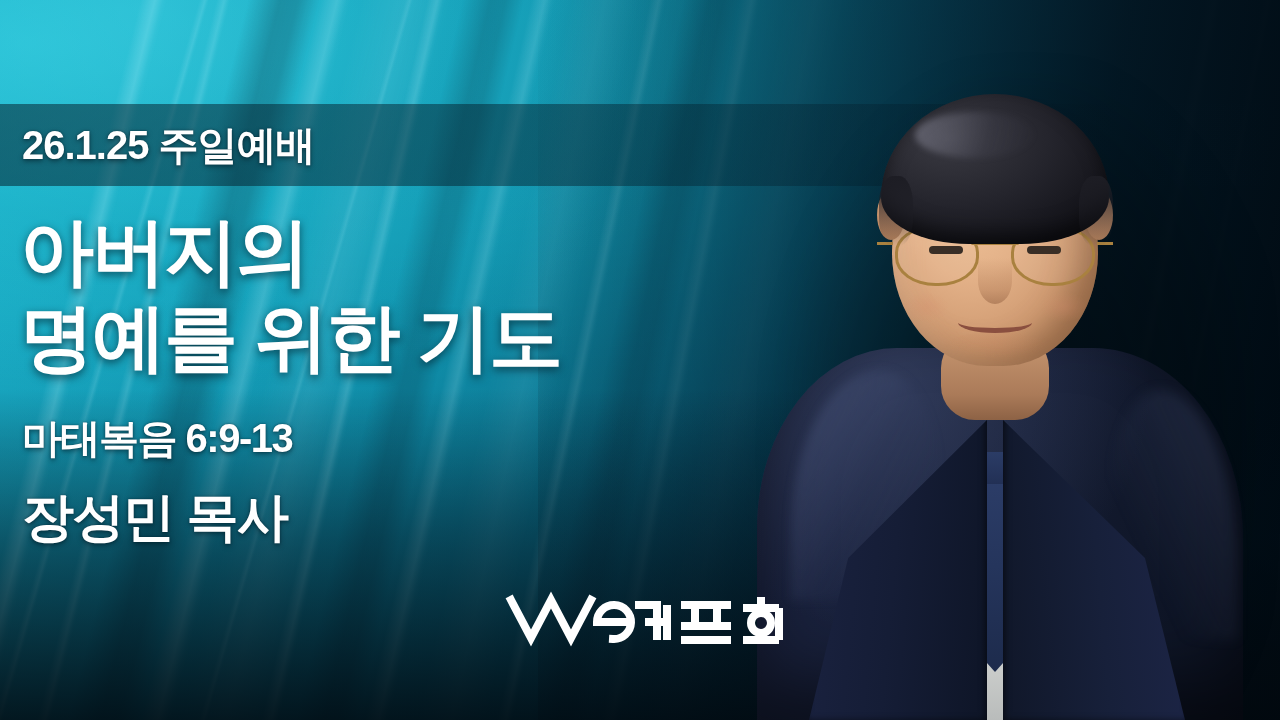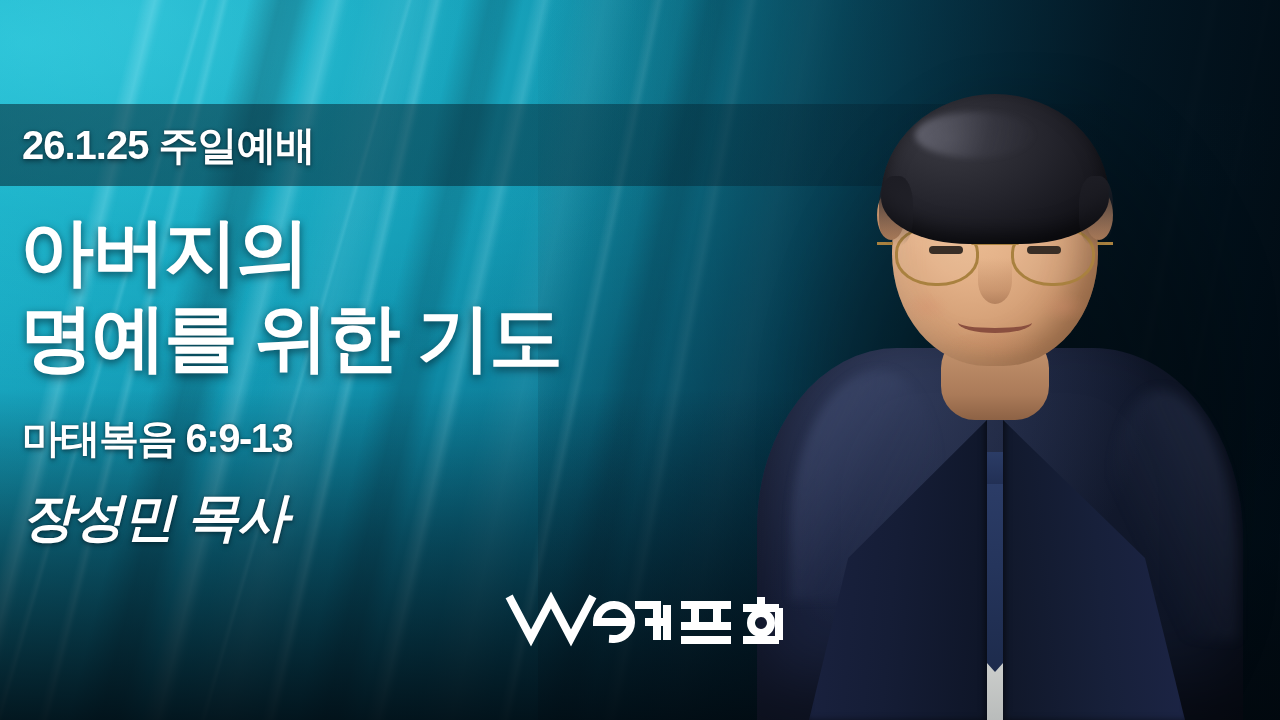--- a/index.html
+++ b/index.html
@@ -246,21 +246,20 @@
   }
   .scripture{
     left:22px;top:412px;
     font-size:40px;line-height:52px;
     letter-spacing:-1.5px;
   }
   .preacher{
     left:22px;top:486px;
     font-size:52px;line-height:62px;
     letter-spacing:-1.5px;
-    font-style:italic;
   }
 
   
   .logo{
     position:absolute;left:505px;top:588px;width:290px;height:62px;
   }
   .logo svg{display:block;width:100%;height:100%;}
 </style>
 </head>
 <body>

